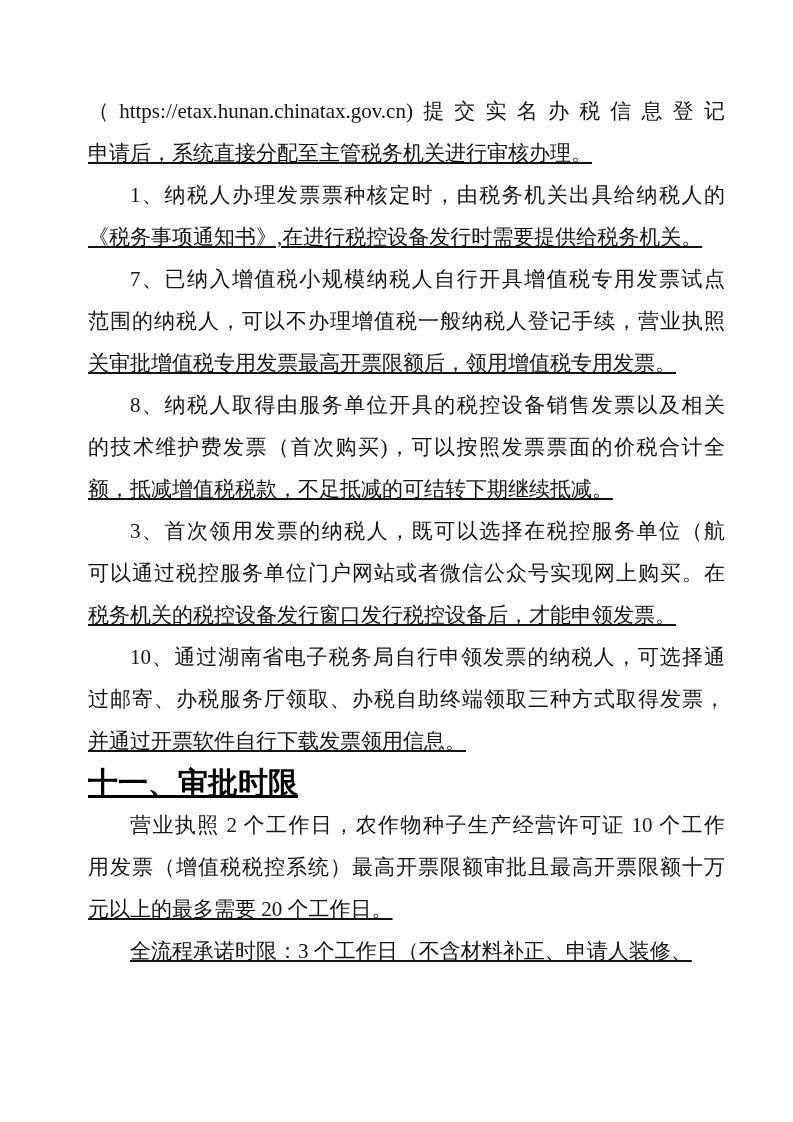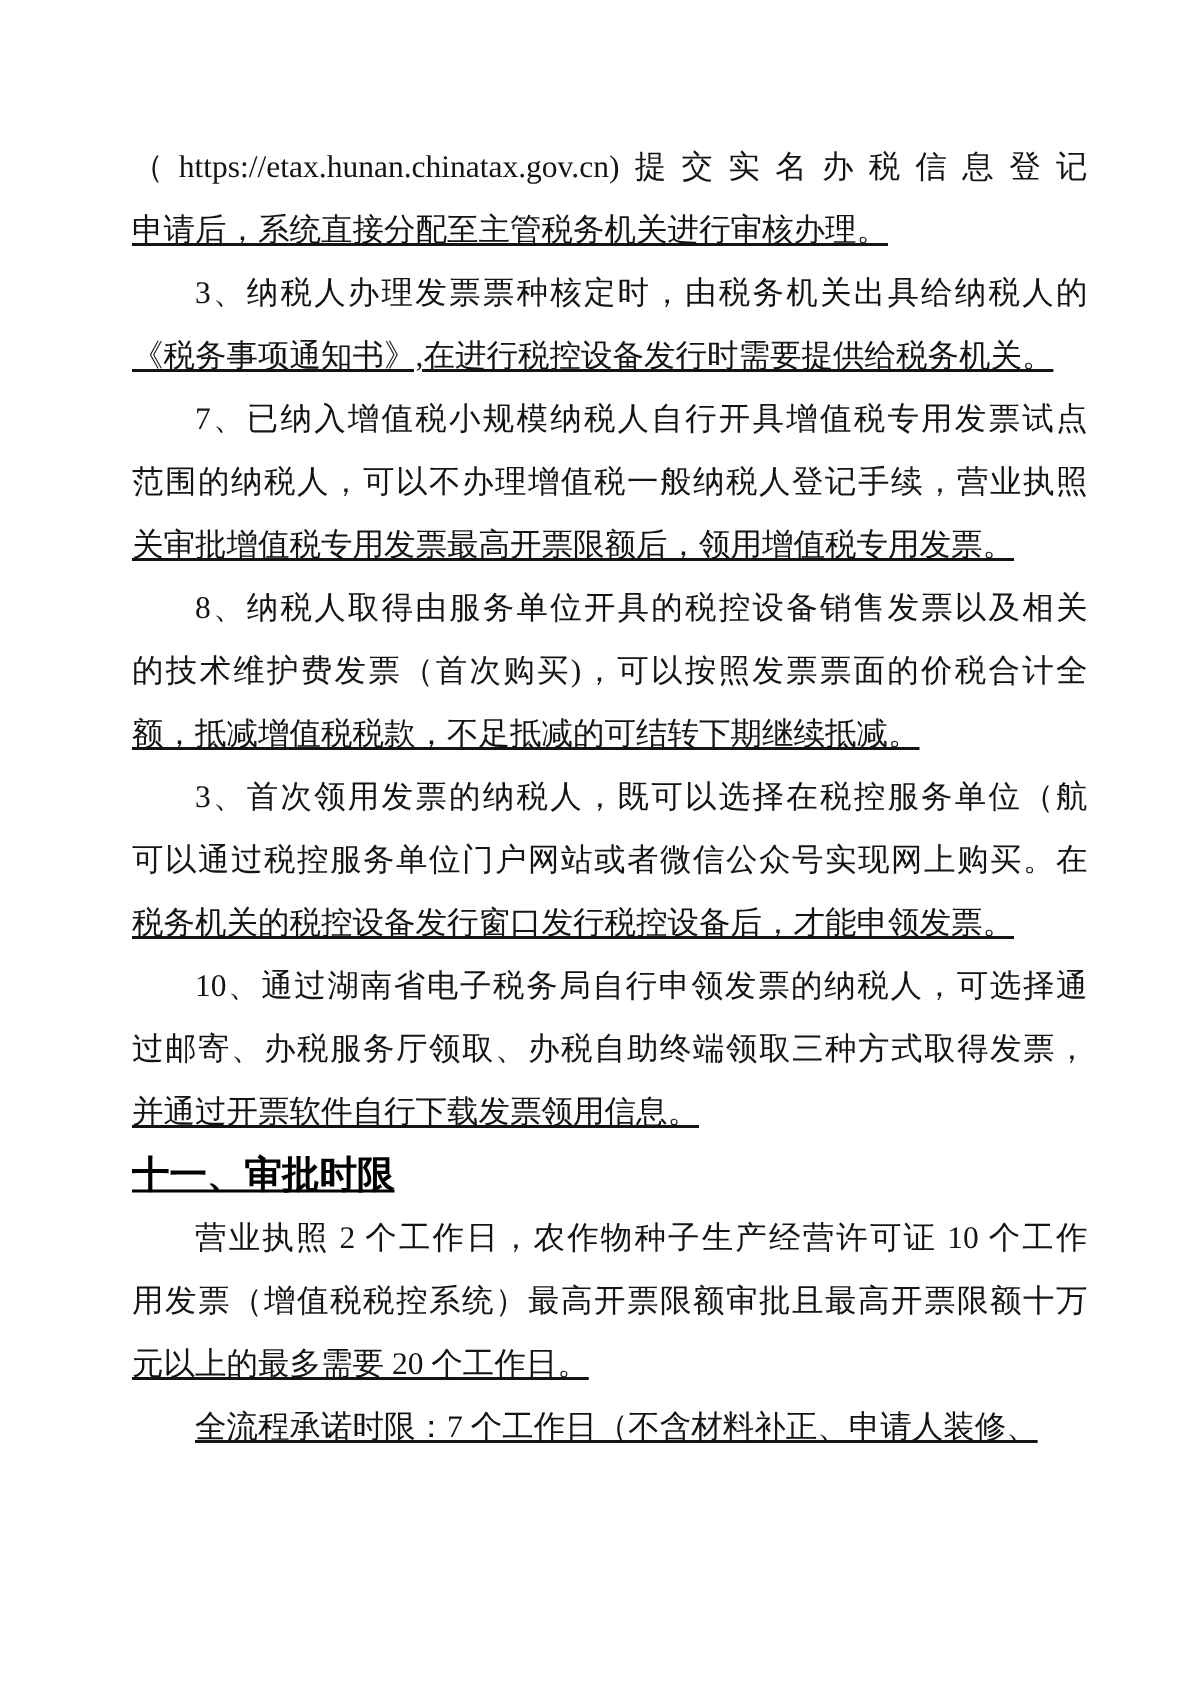--- a/index.html
+++ b/index.html
@@ -36,37 +36,37 @@
     text-align: left;
     text-align-last: left;
     text-decoration: underline;
   }
   .line.indent {
     text-indent: 2em;
   }
   .para.heading .line {
     font-family: "Liberation Sans", "DejaVu Sans", sans-serif;
     font-weight: 700;
-    font-size: 25px;
+    font-size: 30px;
     color: #000000;
     text-align: left;
     text-align-last: left;
   }
 </style>
 </head>
 <body>
 
 <div class="page">
   <div class="content">
       <div class="para body">
         <div class="line">（https://etax.hunan.chinatax.gov.cn)提交实名办税信息登记</div>
         <div class="line last">申请后，系统直接分配至主管税务机关进行审核办理。</div>
       </div>
       <div class="para body">
-        <div class="line indent">3、纳税人办理发票票种核定时，由税务机关出具给纳税人的</div>
+        <div class="line indent">1、纳税人办理发票票种核定时，由税务机关出具给纳税人的</div>
         <div class="line last">《税务事项通知书》,在进行税控设备发行时需要提供给税务机关。</div>
       </div>
       <div class="para body">
         <div class="line indent">7、已纳入增值税小规模纳税人自行开具增值税专用发票试点</div>
         <div class="line">范围的纳税人，可以不办理增值税一般纳税人登记手续，营业执照</div>
         <div class="line last">关审批增值税专用发票最高开票限额后，领用增值税专用发票。</div>
       </div>
       <div class="para body">
         <div class="line indent">8、纳税人取得由服务单位开具的税控设备销售发票以及相关</div>
         <div class="line">的技术维护费发票（首次购买)，可以按照发票票面的价税合计全</div>
@@ -84,16 +84,16 @@
       </div>
       <div class="para heading">
         <div class="line last">十一、审批时限</div>
       </div>
       <div class="para body">
         <div class="line indent">营业执照 2 个工作日，农作物种子生产经营许可证 10 个工作</div>
         <div class="line">用发票（增值税税控系统）最高开票限额审批且最高开票限额十万</div>
         <div class="line last">元以上的最多需要 20 个工作日。</div>
       </div>
       <div class="para body">
-        <div class="line last indent">全流程承诺时限：7 个工作日（不含材料补正、申请人装修、</div>
+        <div class="line last indent">全流程承诺时限：3 个工作日（不含材料补正、申请人装修、</div>
       </div>
     </div>
 </div>
 
 </body></html>

